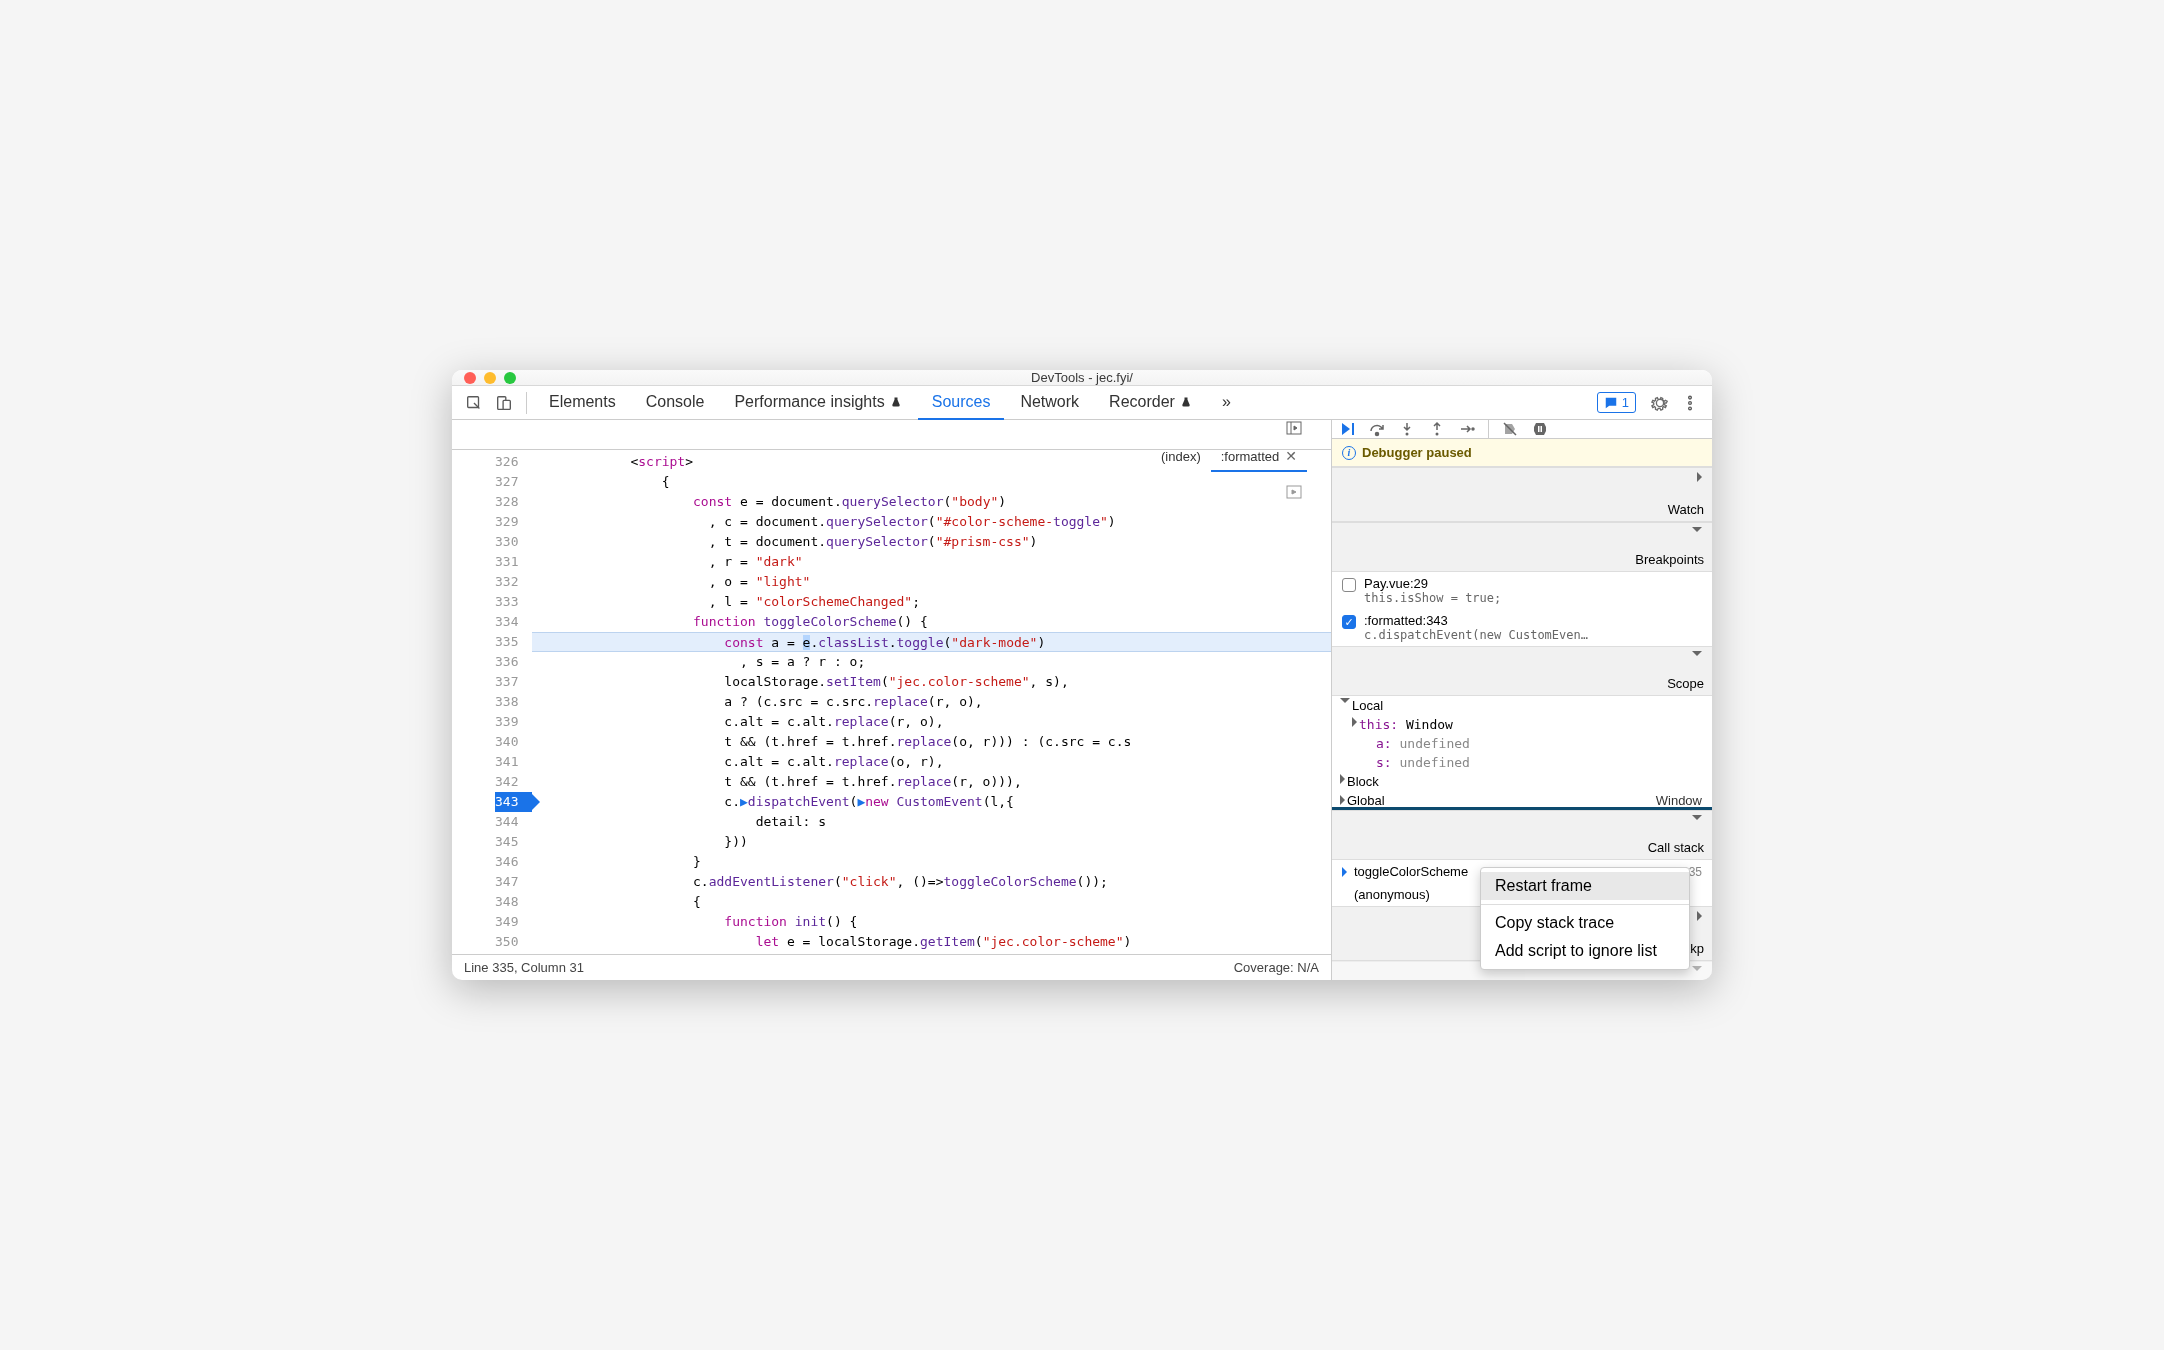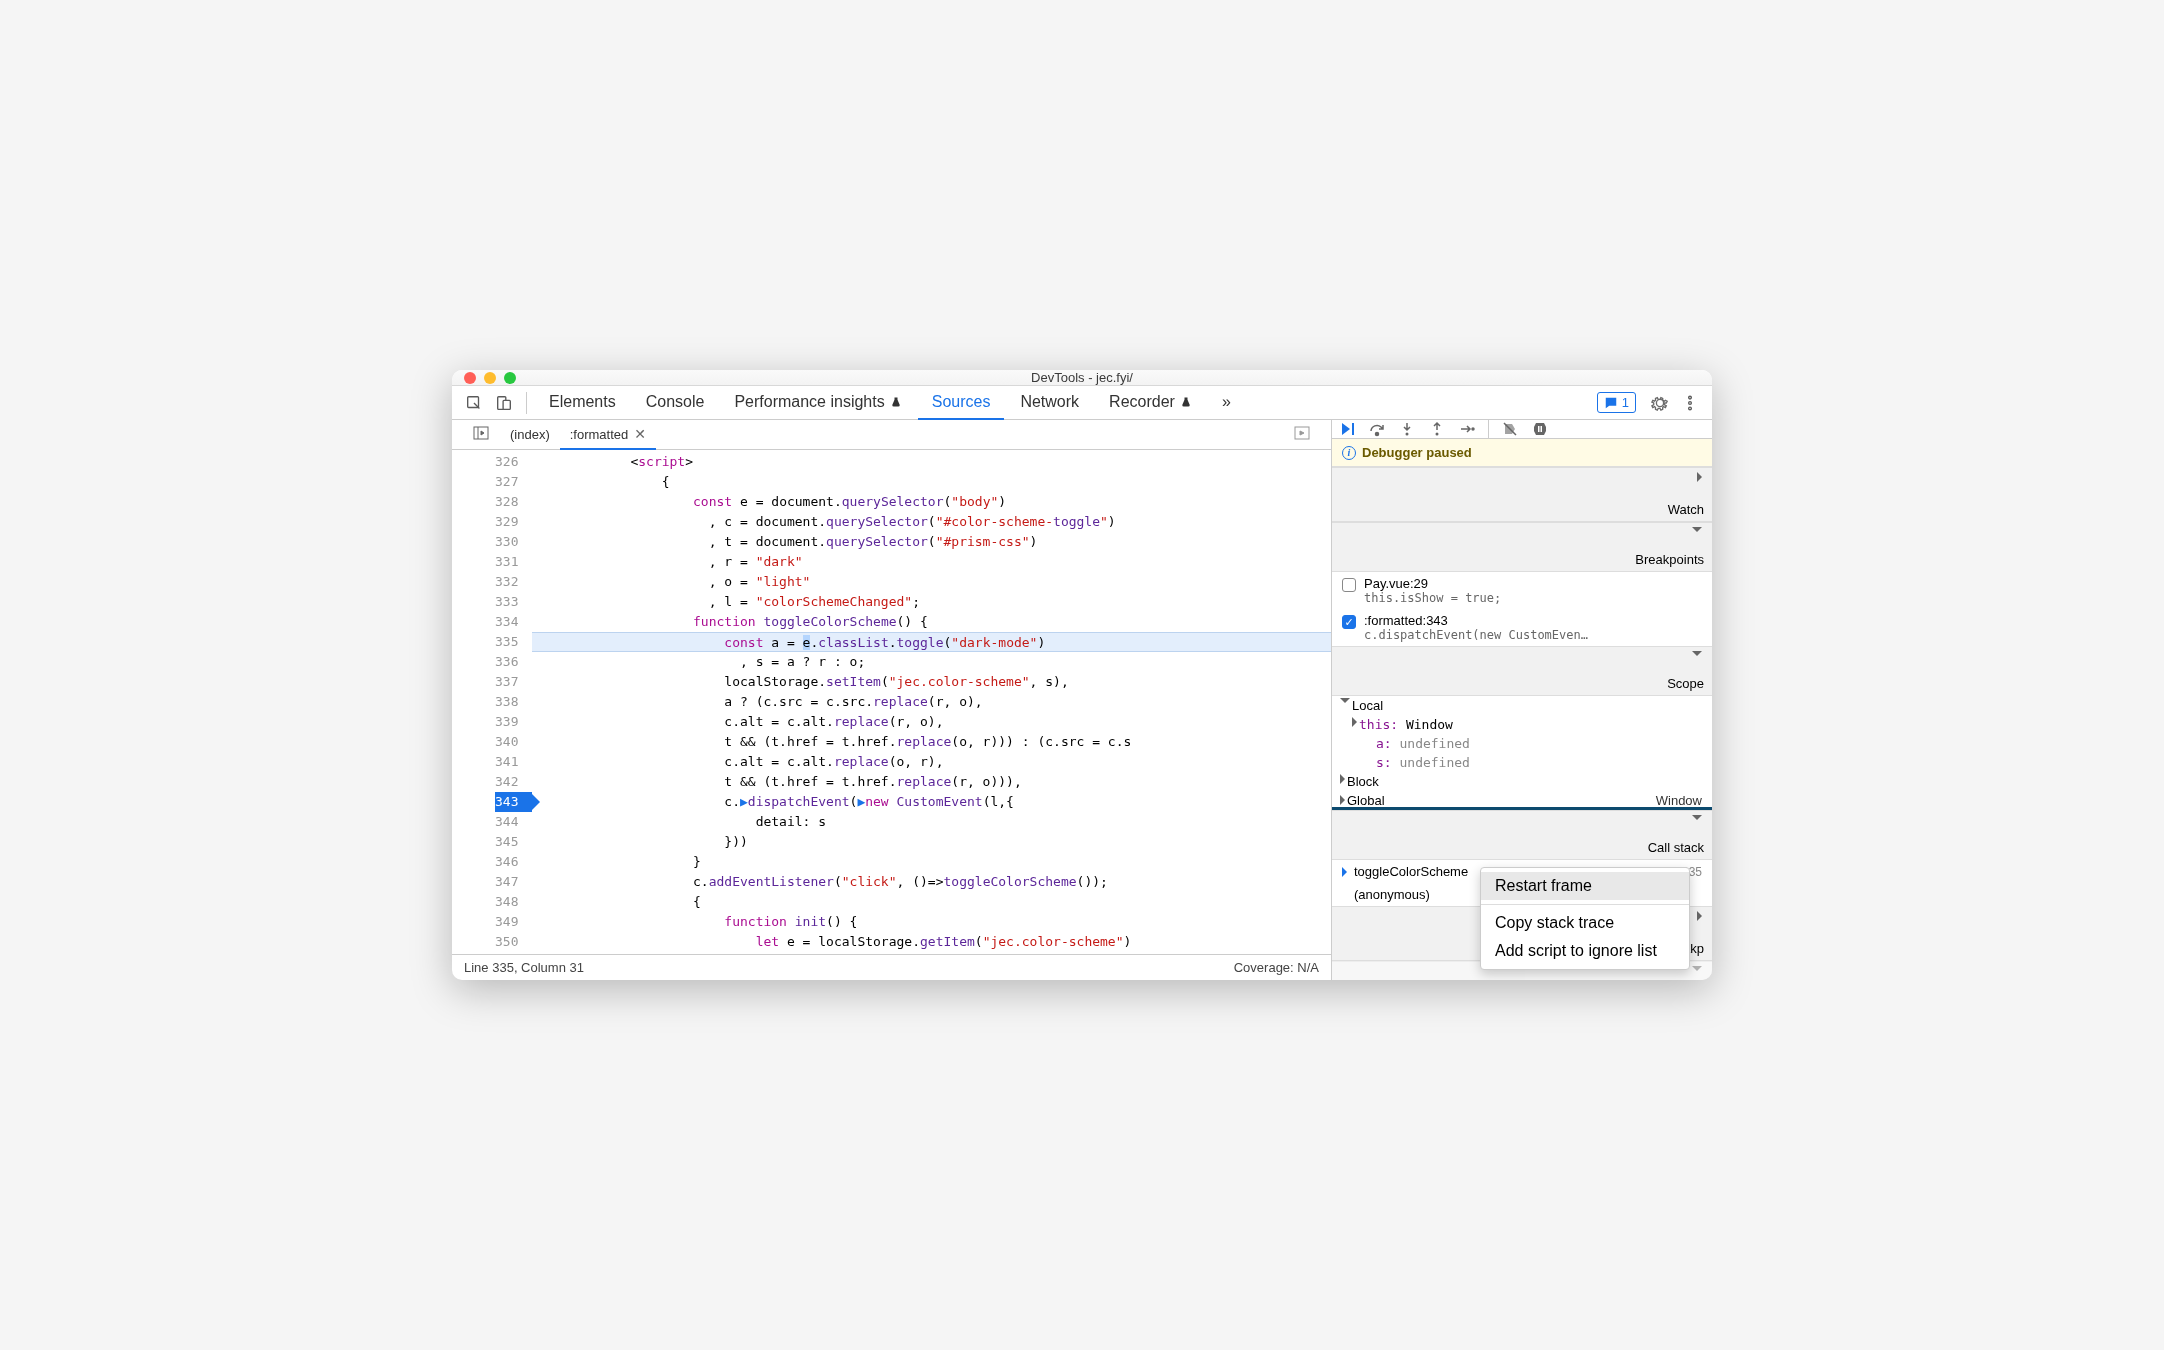--- a/index.html
+++ b/index.html
@@ -13,21 +13,21 @@
 .toolbar { height:34px; border-bottom:1px solid #ccc; display:flex; align-items:center; padding:0 8px; gap:2px; }
 .tbicon { width:28px; height:28px; display:flex; align-items:center; justify-content:center; color:#5a5a5a; }
 .tbicon svg{width:18px;height:18px;stroke:currentColor;fill:none;stroke-width:1.5}
 .tab { padding:0 14px; height:34px; display:flex; align-items:center; font-size:16px; color:#333; border-bottom:2px solid transparent; gap:5px;}
 .tab.active{border-bottom-color:#1a73e8; color:#1a73e8;}
 .tab .flask{width:12px;height:12px;}
 .spacer{flex:1}
 .msgbadge { display:flex; align-items:center; gap:4px; border:1px solid #1a73e8; border-radius:3px; padding:2px 6px; color:#1a73e8; font-size:13px; margin-right:8px;}
 .content { display:flex; height: 560px; }
 .left { flex:1; display:flex; flex-direction:column; border-right:1px solid #ccc; }
-.filetabs { height:30px; border-bottom:1px solid #ccc; display:flex; align-items:flex-start; padding:0 16px; gap:6px;}
+.filetabs { height:30px; border-bottom:1px solid #ccc; display:flex; align-items:flex-end; padding:0 24px; gap:6px;flex-direction:column;}
 .filetabs .icon{width:26px;height:26px;display:flex;align-items:center;justify-content:center;color:#666}
 .filetab { padding:0 10px; height:30px; display:flex; align-items:center; font-size:13px; color:#333; gap:6px; border-bottom:2px solid transparent;}
 .filetab.active{border-bottom-color:#1a73e8;}
 .filetab .close{color:#666;font-size:14px;}
 .editor { flex:1; overflow:hidden; display:flex; font-family: Menlo, Monaco, monospace; font-size:13px; line-height:20px; position:relative;}
 .gutter { background:#fff; color:#999; text-align:right; padding:2px 14px 2px 8px; user-select:none; position:relative;}
 .gutter .ln{height:20px;margin-left:35px;}
 .gutter .bp{background:#1a73e8;color:#fff;padding-right:14px;margin-right:-14px;position:relative;}
 .gutter .bp::after{content:'';position:absolute;right:-8px;top:0;border:10px solid transparent;border-left-color:#1a73e8;border-right:0;}
 .code { flex:1; padding:2px 0; white-space:pre; overflow:hidden;}

